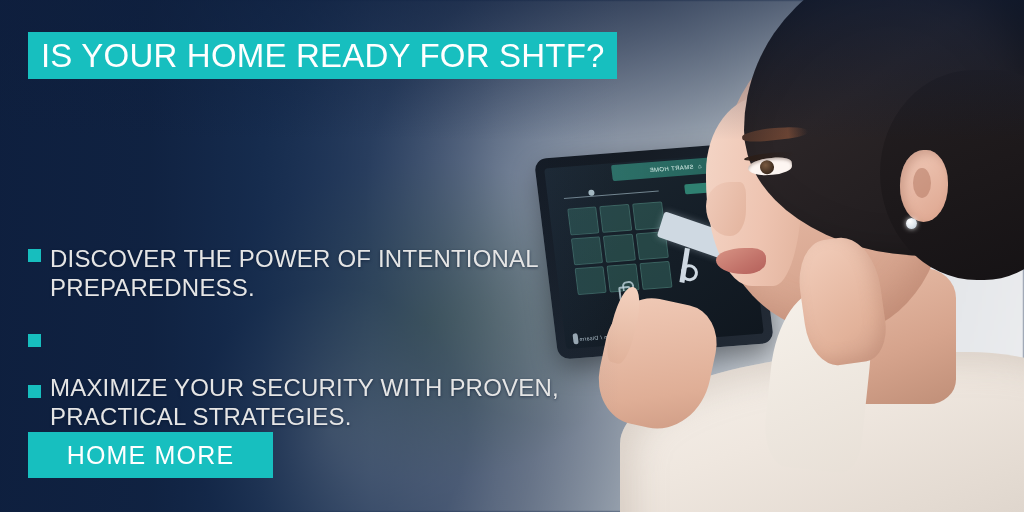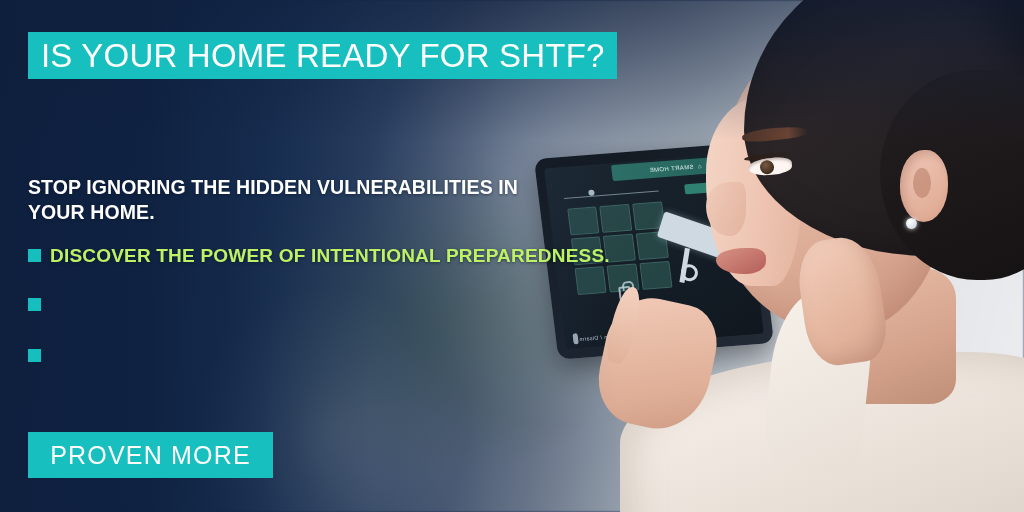--- a/index.html
+++ b/index.html
@@ -305,23 +305,23 @@
     display:flex; align-items:flex-start; gap:9px;
     margin-bottom:26px;
   }
   .bullet .marker {
     flex:0 0 auto;
     width:13px; height:13px;
     background:#17bebe;
     margin-top:5px;
   }
   .bullet .btext {
-    color:#bef264;
-    font-size:19px;
-    font-weight:700;
+    color:#e5e5e5;
+    font-size:24px;
+    font-weight:400;
     line-height:1.22;
     letter-spacing:.2px;
     white-space:pre-line;
     text-shadow:0 1px 3px rgba(8,22,46,.60);
   }
   .bullet.b3 .marker { margin-top:12px; }
 
   .cta {
     position:absolute; left:28px; top:432px;
     width:245px; height:46px;
@@ -407,34 +407,34 @@
     <div class="top-haze"></div>
   </div>
 
   <div class="content">
 
     <div class="headline-band">
       <span class="h1">IS YOUR HOME READY FOR SHTF?</span>
     </div>
 
 
-    <div class="lede">STOP IGNORING THE HIDDEN VULNERABILITIES IN
-YOUR HOME.</div>
 
     <div class="bullets">
       <div class="bullet b1">
         <span class="marker"></span>
         <span class="btext">DISCOVER THE POWER OF INTENTIONAL PREPAREDNESS.</span>
       </div>
       <div class="bullet b2">
         <span class="marker"></span>
       </div>
       <div class="bullet b3">
         <span class="marker"></span>
+        <span class="btext">MAXIMIZE YOUR SECURITY WITH PROVEN,
+PRACTICAL STRATEGIES.</span>
       </div>
     </div>
 
     <button class="cta">
-      <span class="cta-label">PROVEN MORE</span>
+      <span class="cta-label">HOME MORE</span>
     </button>
 
   </div>
 </div>
 
 </body></html>

